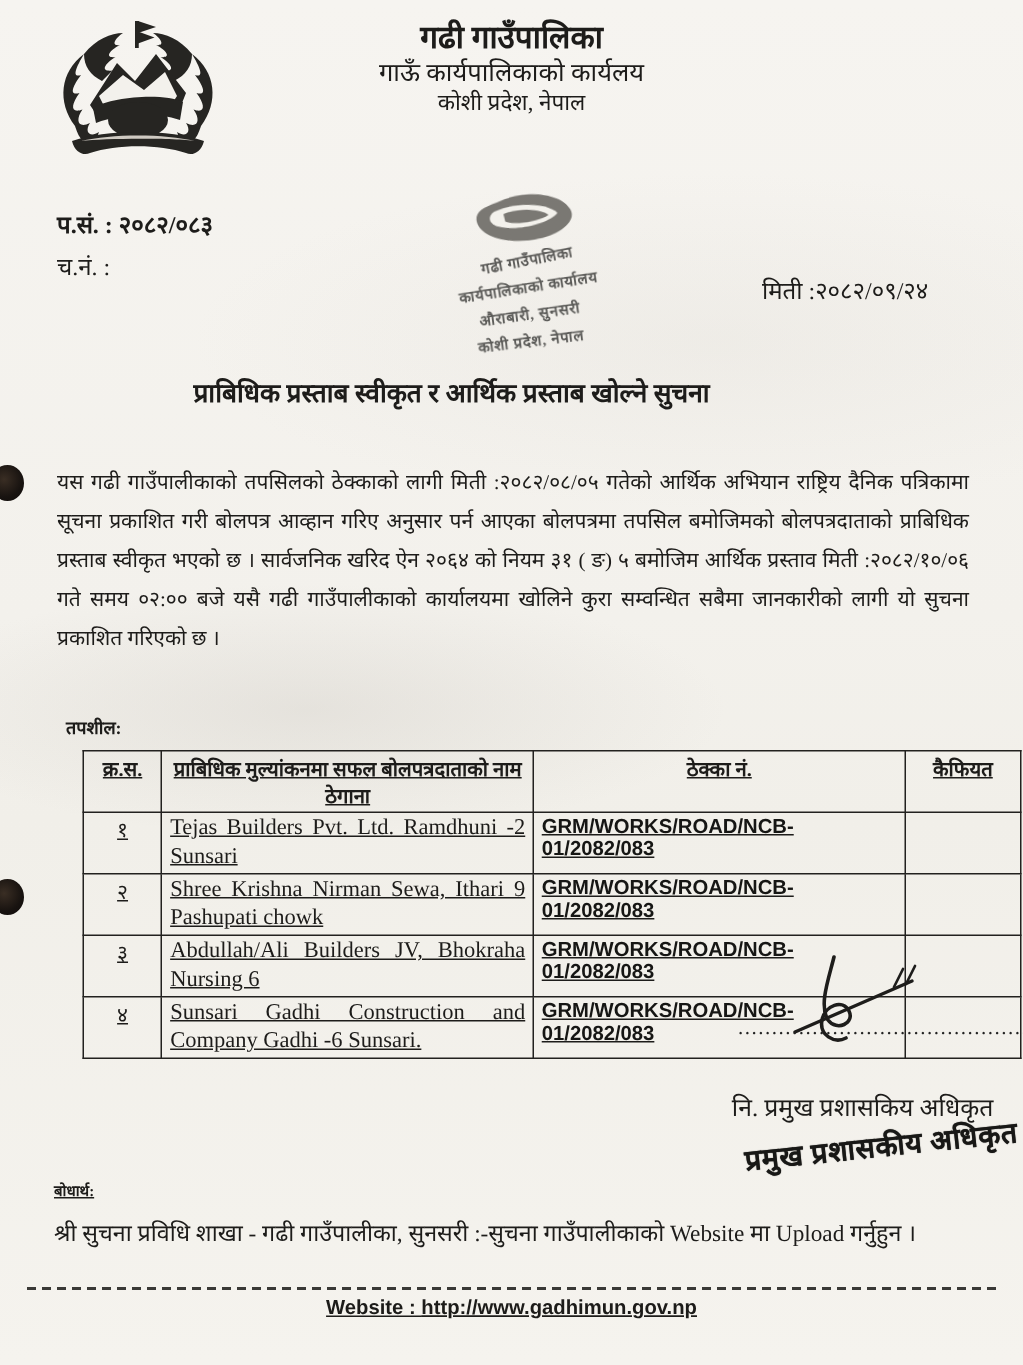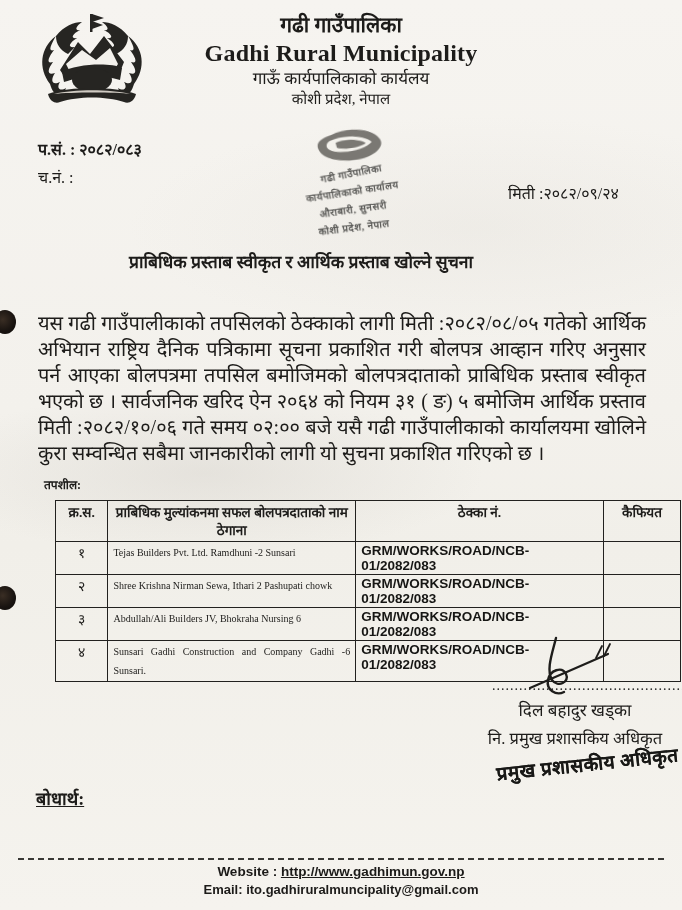--- a/index.html
+++ b/index.html
@@ -27,47 +27,47 @@
   .logo{position:absolute;left:30px;top:6px;width:124px;height:110px;}
   
   .refno{position:absolute;left:38px;top:138px;font-size:16px;font-weight:bold;}
   .chno{position:absolute;left:38px;top:166px;font-size:16px;}
   .date{position:absolute;left:508px;top:182px;font-size:16px;}
   
   .cstamp{position:absolute;left:272px;top:128px;width:160px;height:120px;opacity:.82;filter:blur(.4px);transform:rotate(-3deg);}
   .cstamp .sline{position:absolute;width:160px;text-align:center;font-size:10px;font-weight:bold;color:#3a3a38;letter-spacing:.5px;}
   
   .subject{position:absolute;left:0;top:249px;width:602px;text-align:center;font-size:17.5px;font-weight:bold;}
-  .bodytext{position:absolute;left:38px;top:310px;width:608px;font-size:20px;line-height:26px;text-align:justify;}
+  .bodytext{position:absolute;left:38px;top:310px;width:608px;font-size:14px;line-height:26px;text-align:justify;}
   .details{position:absolute;left:44px;top:476px;font-size:12px;font-weight:bold;}
   
-  table.ttbl{position:absolute;left:55px;top:500px;width:626px;border-collapse:collapse;}
+  table.ttbl{position:absolute;left:55px;top:500px;width:626px;border-collapse:collapse;text-decoration:underline;}
   table.ttbl th,table.ttbl td{border:1.6px solid #22211f;padding:1px 5px;vertical-align:top;}
   table.ttbl th{font-size:13.5px;font-weight:bold;text-align:center;padding:2px 3px;}
   td.sn{width:40px;text-align:center;font-size:14px;}
-  td.nm{width:230px;font-size:10px;text-align:justify;line-height:19px;}
+  td.nm{width:230px;font-size:15px;text-align:justify;line-height:19px;}
   td.ct{width:230px;font-family:"Liberation Sans",sans-serif;font-size:13.5px;font-weight:bold;color:#161614;}
   td.rk{width:64px;}
   
   .sig-scribble{position:absolute;left:512px;top:636px;width:120px;height:64px;}
   .dotline{position:absolute;left:492px;top:678px;width:168px;font-size:14px;letter-spacing:1px;color:#222;}
   .signame{position:absolute;left:470px;top:698px;width:210px;text-align:center;font-size:17px;}
   .sigdesig{position:absolute;left:455px;top:726px;width:240px;text-align:center;font-size:16.5px;}
   .sigstamp{
     position:absolute;left:496px;top:750px;width:200px;
     font-size:19px;font-weight:bold;color:#181816;
     transform:rotate(-6deg);letter-spacing:.5px;
     text-shadow:0 0 .6px #33322f;
   }
   
-  .cclabel{position:absolute;left:36px;top:786px;font-size:18px;font-weight:bold;text-decoration:underline;text-align:right;}
+  .cclabel{position:absolute;left:36px;top:786px;font-size:10px;font-weight:bold;text-decoration:underline;text-align:right;}
   .ccline{position:absolute;left:36px;top:810px;width:620px;font-size:15.5px;}
   
   .fdash{position:absolute;left:18px;top:858px;width:646px;border-top:2px dashed #3a3936;}
-  .fweb{position:absolute;left:0;top:864px;width:682px;text-align:center;font-family:"Liberation Sans",sans-serif;font-size:13.5px;font-weight:bold;color:#1c1b19;}
+  .fweb{position:absolute;left:0;top:864px;width:682px;text-align:center;font-family:"Liberation Sans",sans-serif;font-size:13.5px;font-weight:bold;color:#1c1b19;text-decoration:underline;}
   .fweb .url{text-decoration:underline;}
   .femail{position:absolute;left:0;top:882px;width:682px;text-align:center;font-family:"Liberation Sans",sans-serif;font-size:13px;font-weight:bold;color:#1c1b19;}
   
   .hole{position:absolute;width:22px;height:24px;border-radius:50%;background:radial-gradient(circle at 40% 40%, #3a2e24 0%, #181310 60%, #0e0b09 100%);}
   .hole.h1{left:-6px;top:310px;}
   .hole.h2{left:-6px;top:586px;}
 </style>
 </head>
 <body>
 
@@ -97,21 +97,20 @@
         <ellipse cx="62" cy="74" rx="20" ry="12"></ellipse>
 
         <path d="M18 88 C40 80, 84 80, 106 88 C104 96, 98 98, 94 96 C76 90, 48 90, 30 96 C26 98, 20 96, 18 88 Z"></path>
         <path d="M24 88 C44 83, 80 83, 100 88 C88 86, 40 86, 24 88 Z" fill="#cfcac2"></path>
       </g>
     </svg>
   </div>
 
   <div class="hdr">
     <div class="np1">गढी गाउँपालिका</div>
-    <div class="en1">Gadhi Rural Municipality</div>
     <div class="np2">गाऊँ कार्यपालिकाको कार्यलय</div>
     <div class="np3">कोशी प्रदेश, नेपाल</div>
   </div>
 
   <div class="refno">प.सं. : २०८२/०८३</div>
   <div class="chno">च.नं. :</div>
   <div class="date">मिती :२०८२/०९/२४</div>
 
   <div class="cstamp">
     <svg width="160" height="120" viewBox="0 0 160 120" style="position:absolute;left:0;top:0;">
@@ -144,21 +143,21 @@
     </thead>
     <tbody>
       <tr>
         <td class="sn">१</td>
         <td class="nm">Tejas Builders Pvt. Ltd. Ramdhuni -2 Sunsari</td>
         <td class="ct">GRM/WORKS/ROAD/NCB-01/2082/083</td>
         <td class="rk"></td>
       </tr>
       <tr>
         <td class="sn">२</td>
-        <td class="nm">Shree Krishna Nirman Sewa, Ithari 2 Pashupati chowk</td>
+        <td class="nm">Shree Krishna Nirman Sewa, Ithari 9 Pashupati chowk</td>
         <td class="ct">GRM/WORKS/ROAD/NCB-01/2082/083</td>
         <td class="rk"></td>
       </tr>
       <tr>
         <td class="sn">३</td>
         <td class="nm">Abdullah/Ali Builders JV, Bhokraha Nursing 6</td>
         <td class="ct">GRM/WORKS/ROAD/NCB-01/2082/083</td>
         <td class="rk"></td>
       </tr>
       <tr>
@@ -171,23 +170,22 @@
   </table>
 
   <div class="sig-scribble">
     <svg width="120" height="64" viewBox="0 0 120 64">
       <path d="M44 2 C40 18, 34 34, 40 44 C46 52, 58 46, 54 38 C50 30, 38 34, 36 44 C34 54, 44 60, 52 56" fill="none" stroke="#1e1d1b" stroke-width="2.4" stroke-linecap="round"></path>
       <path d="M18 52 L96 18" fill="none" stroke="#1e1d1b" stroke-width="2.2" stroke-linecap="round"></path>
       <path d="M84 22 L90 10 M92 20 L98 8" fill="none" stroke="#1e1d1b" stroke-width="1.8" stroke-linecap="round"></path>
     </svg>
   </div>
   <div class="dotline">...........................................</div>
-  <div class="signame">दिल बहादुर खड्का</div>
   <div class="sigdesig">नि. प्रमुख प्रशासकिय अधिकृत</div>
   <div class="sigstamp">प्रमुख प्रशासकीय अधिकृत</div>
 
   <div class="cclabel">बोधार्थ:</div>
+  <div class="ccline">श्री सुचना प्रविधि शाखा - गढी गाउँपालीका, सुनसरी :-सुचना गाउँपालीकाको Website मा Upload गर्नुहुन ।</div>
 
   <div class="fdash"></div>
   <div class="fweb"><span>Website : </span><span class="url">http://www.gadhimun.gov.np</span></div>
-  <div class="femail">Email: ito.gadhiruralmuncipality@gmail.com</div>
 
 </div>
 
 </body></html>

